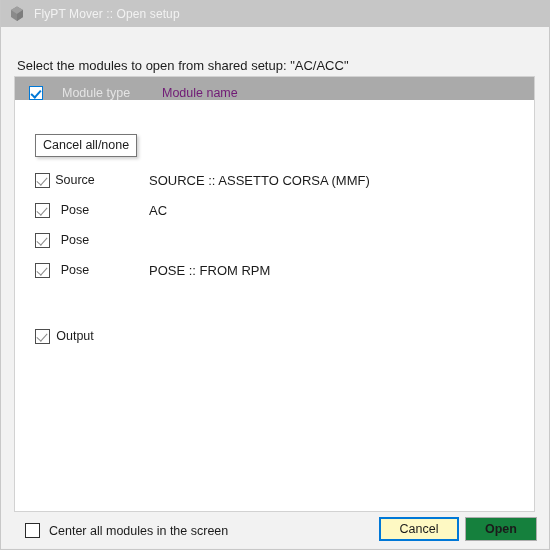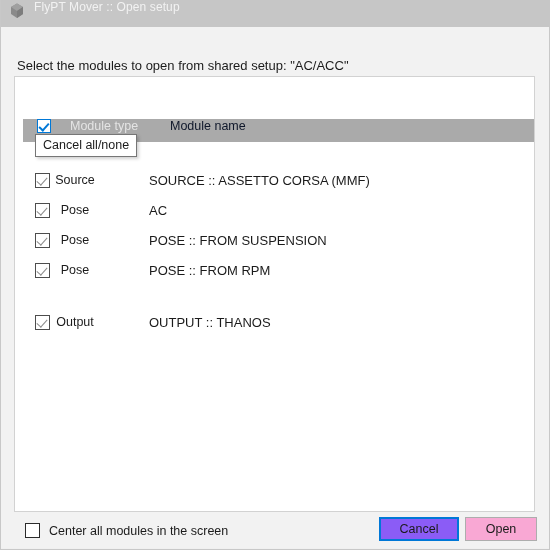--- a/index.html
+++ b/index.html
@@ -25,21 +25,21 @@
   }
 
   
   .titlebar {
     position: absolute;
     left: 0; top: 0;
     width: 550px;
     height: 27px;
     background: #c6c6c6;
     display: flex;
-    align-items: flex-start;
+    align-items: center;
   }
   .title-icon {
     width: 22px;
     height: 22px;
     margin-left: 5px;
     margin-right: 6px;
     display: flex;
     align-items: center;
     justify-content: center;
   }
@@ -76,46 +76,45 @@
     width: 521px;
     height: 436px;
     background: #ffffff;
     border: 1px solid #d2d2d2;
     box-sizing: border-box;
     overflow: hidden;
   }
 
   .list-header {
     position: absolute;
-    left: 8px; top: 0;
+    left: 0; top: 0;
     width: 519px;
     height: 23px;
     background: #aaaaaa;
     display: flex;
-    align-items: flex-start;
-    margin-top: 42px;
+    align-items: flex-end;
   }
   .hdr-check-cell {
     width: 41px;
     display: flex;
     align-items: center;
     justify-content: center;
   }
   .hdr-type {
     position: absolute;
     left: 47px;
     font-size: 12.5px;
     color: #e4e4e4;
     white-space: nowrap;
   }
   .hdr-name {
     position: absolute;
     left: 147px;
     font-size: 12.5px;
-    color: #0f172a;
+    color: #701a75;
     white-space: nowrap;
   }
 
   
   .cb-blue {
     width: 14px;
     height: 14px;
     border: 1px solid #0078d7;
     background: #ffffff;
     box-sizing: border-box;
@@ -240,28 +239,29 @@
     font-family: "Liberation Sans", sans-serif;
     color: #1b1b1b;
     display: flex;
     align-items: center;
     justify-content: center;
     box-sizing: border-box;
   }
   .btn-cancel {
     left: 378px;
     width: 80px;
-    background: #8b5cf6;
+    background: #fef9c3;
     border: 2px solid #0078d7;
   }
   .btn-open {
     left: 464px;
     width: 72px;
-    background: #f9a8d4;
+    background: #15803d;
     border: 1px solid #adadad;
+    font-weight: bold;
   }
 </style>
 </head>
 <body>
 
 <div class="window">
 
   <div class="titlebar">
     <div class="title-icon">
       <svg width="18" height="18" viewBox="0 0 18 18">
@@ -309,38 +309,36 @@
         </div>
         <div class="row-type">Pose</div>
         <div class="row-name">AC</div>
       </div>
 
       <div class="row" style="top:148px;">
         <div class="row-check">
           <div class="cb-row"></div>
         </div>
         <div class="row-type">Pose</div>
-        <div class="row-name">POSE :: FROM SUSPENSION</div>
       </div>
 
       <div class="row" style="top:178px;">
         <div class="row-check">
           <div class="cb-row"></div>
         </div>
         <div class="row-type">Pose</div>
         <div class="row-name">POSE :: FROM RPM</div>
       </div>
 
 
-      <div class="row" style="top:230px;">
+      <div class="row" style="top:244px;">
         <div class="row-check">
           <div class="cb-row"></div>
         </div>
         <div class="row-type">Output</div>
-        <div class="row-name">OUTPUT :: THANOS</div>
       </div>
 
     </div>
 
     <div class="tooltip">Cancel all/none</div>
 
     <div class="footer">
       <div class="footer-check">
         <div class="cb-empty"></div>
         <div class="footer-check-label">Center all modules in the screen</div>

